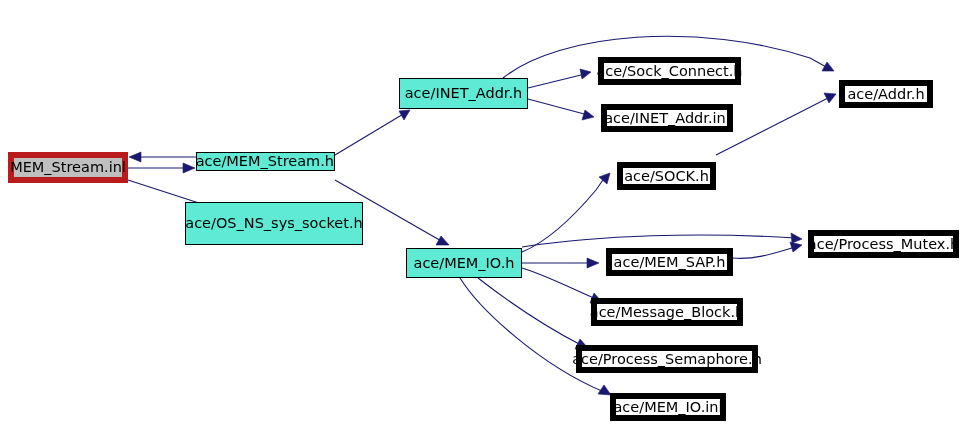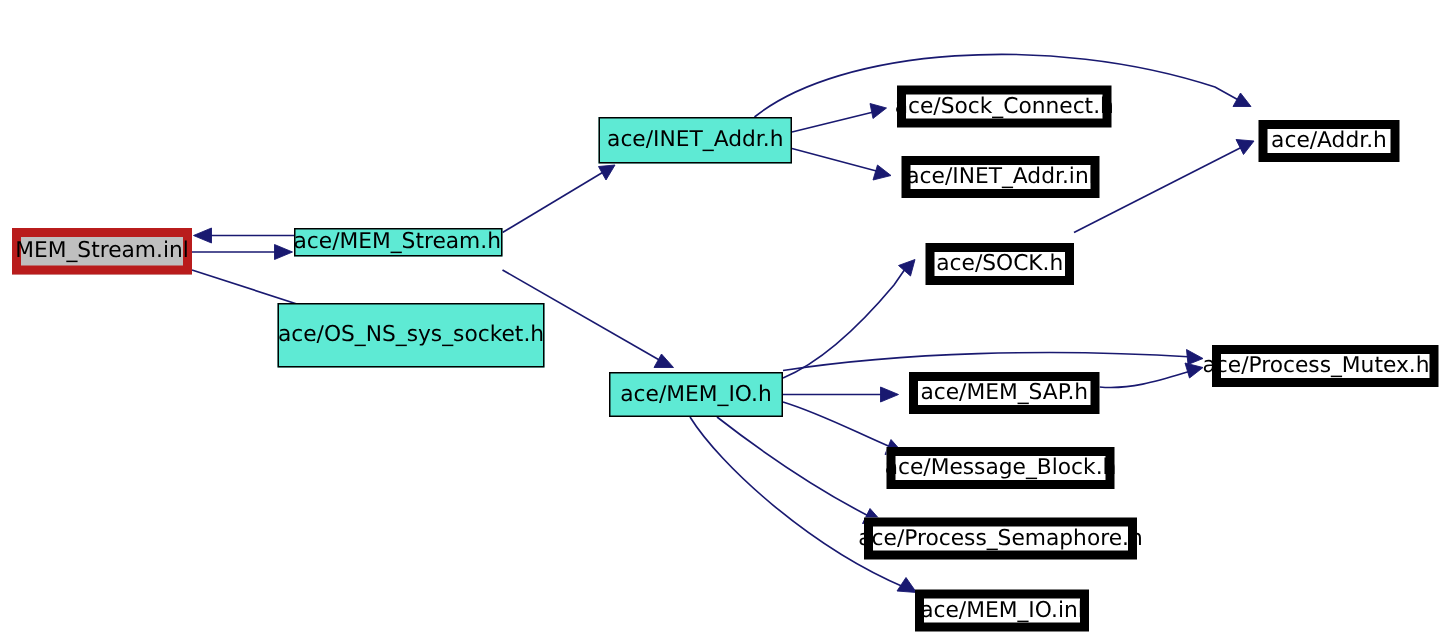--- a/index.html
+++ b/index.html
@@ -154,21 +154,21 @@
       </div>
       <div class="node-box style-ref" style="left: 839px; top: 80px; width: 94px; height: 28px;">
         <span class="node-label">ace/Addr.h</span>
       </div>
       <div class="node-box style-ref" style="left: 617px; top: 150px; width: 99px; height: 28px; margin-top: 12px;">
         <span class="node-label">ace/SOCK.h</span>
       </div>
       <div class="node-box style-plain" style="left: 406px; top: 248px; width: 116px; height: 30px;">
         <span class="node-label">ace/MEM_IO.h</span>
       </div>
-      <div class="node-box style-ref" style="left: 808px; top: 230px; width: 151px; height: 28px; justify-content: flex-end;">
+      <div class="node-box style-ref" style="left: 808px; top: 230px; width: 151px; height: 28px;">
         <span class="node-label">ace/Process_Mutex.h</span>
       </div>
       <div class="node-box style-ref" style="left: 606px; top: 248px; width: 127px; height: 28px;">
         <span class="node-label">ace/MEM_SAP.h</span>
       </div>
       <div class="node-box style-ref" style="left: 591px; top: 298px; width: 152px; height: 28px;">
         <span class="node-label">ace/Message_Block.h</span>
       </div>
       <div class="node-box style-ref" style="left: 576px; top: 345px; width: 182px; height: 28px;">
         <span class="node-label">ace/Process_Semaphore.h</span>

